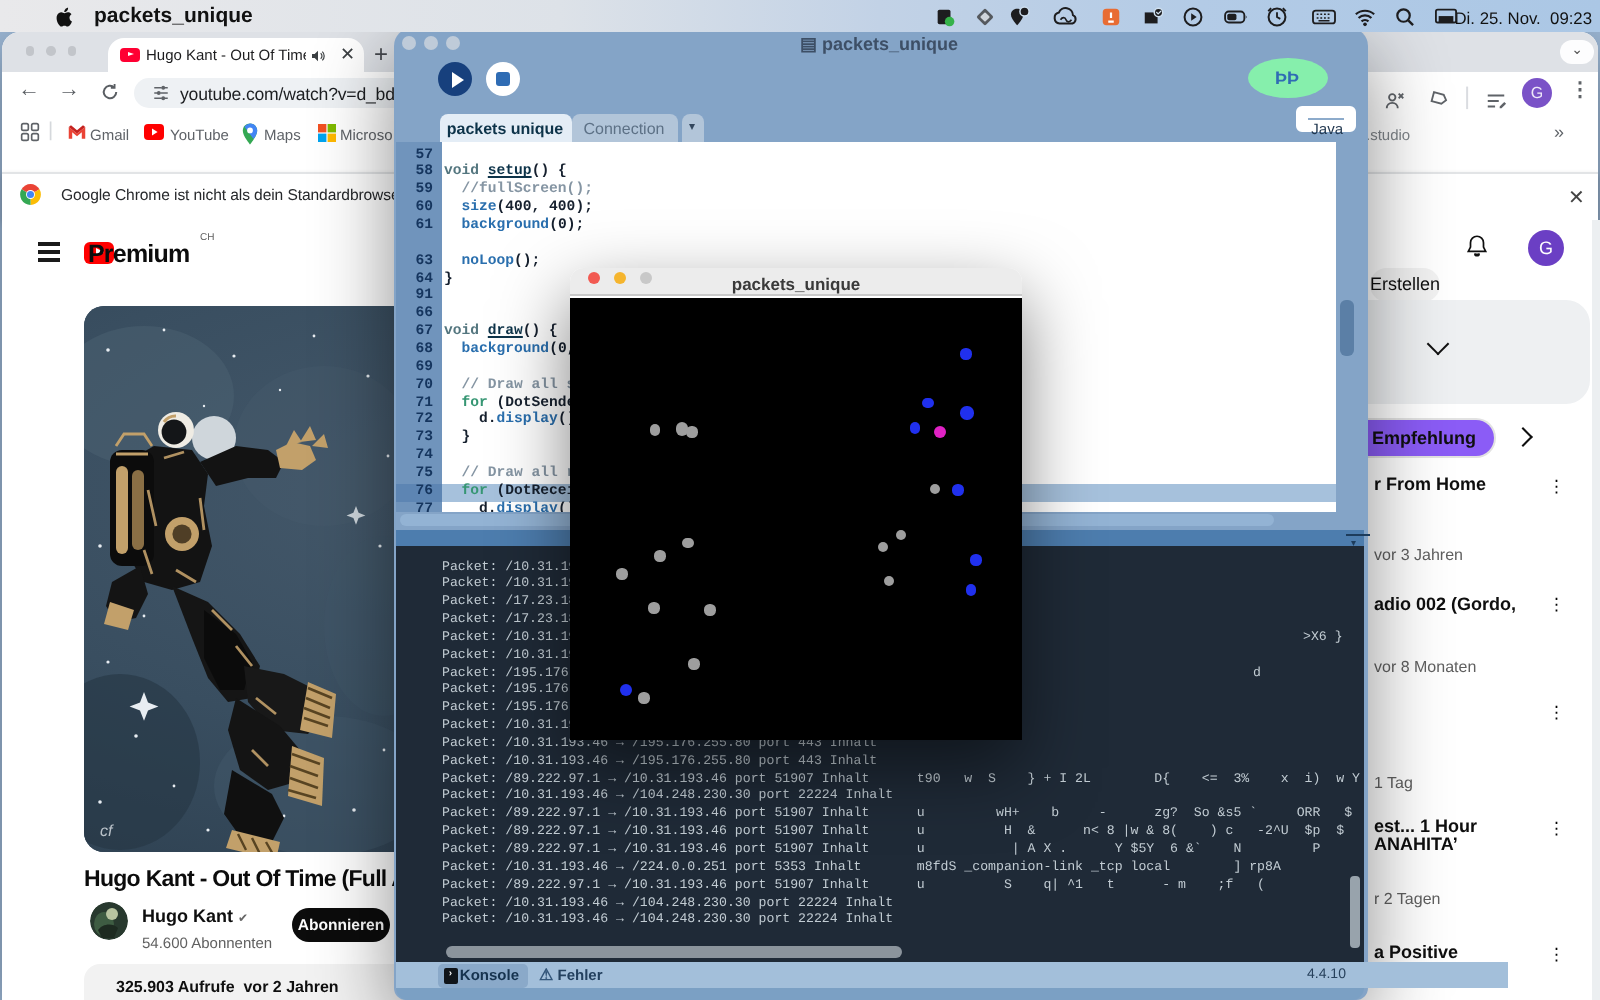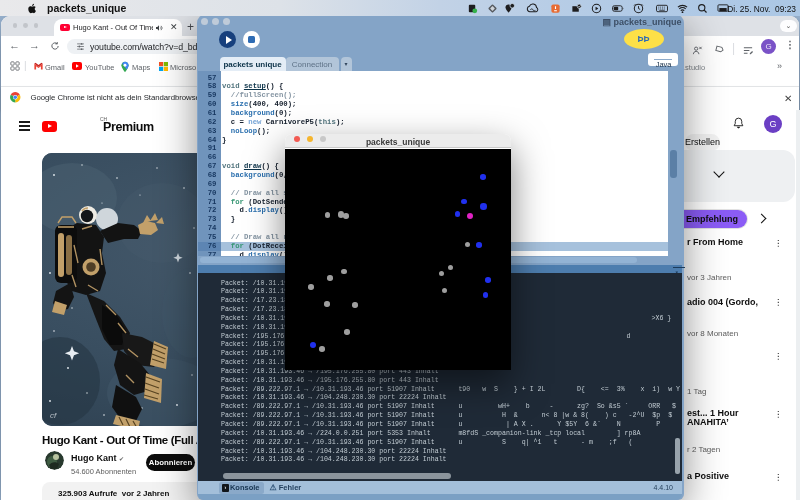--- a/index.html
+++ b/index.html
@@ -35,21 +35,21 @@
 #notif { position:absolute; left:0; top:69.5px; width:100%; height:24px; background:#fff; border-top:1px solid #e2e4e6; box-shadow:0 1.5px 3px rgba(0,0,0,.18); }
 #notif .ntext { position:absolute; left:29.5px; top:6.5px; font-size:7.8px; color:#27292c; letter-spacing:-0.05px; }
 #notif .nx { position:absolute; left:783px; top:6px; font-size:10px; color:#444; }
 
 
 #ytpage { position:absolute; left:0; top:94px; width:100%; height:390px; background:#fff; }
 .hamb { position:absolute; left:18px; top:11px; width:11px; height:2px; background:#1a1a1a; box-shadow:0 4px 0 #1a1a1a, 0 8px 0 #1a1a1a; }
 #ytlogo { position:absolute; left:41px; top:10px; }
 #ytlogo .play { position:absolute; left:0; top:1px; width:15px; height:11px; background:#f00; border-radius:3px; }
 #ytlogo .play:after { content:""; position:absolute; left:5.5px; top:2.8px; border-left:4.5px solid #fff; border-top:2.7px solid transparent; border-bottom:2.7px solid transparent; }
-#ytlogo .ptxt { position:absolute; left:15px; top:0; font-size:12.5px; font-weight:bold; color:#0c0c0c; font-stretch:condensed; letter-spacing:-0.4px;padding-left:46px;}
+#ytlogo .ptxt { position:absolute; left:2px; top:0; font-size:12.5px; font-weight:bold; color:#0c0c0c; font-stretch:condensed; letter-spacing:-0.4px;}
 #ytlogo .ch { position:absolute; left:58px; top:-4px; font-size:5px; color:#606060; }
 #erst { position:absolute; left:684px; top:5px; width:35px; height:17px; background:#f2f2f2; border-radius:9px; font-size:9px; color:#0f0f0f; text-align:center; line-height:17px;margin-top:19px; }
 
 #gav { position:absolute; left:763px; top:4.5px; width:18px; height:18px; border-radius:50%; background:#6b3fc4; color:#fff; font-size:9px; text-align:center; line-height:18px; }
 #vidthumb { position:absolute; left:41px; top:43px; width:580px; height:273px; border-radius:10px; overflow:hidden; background:#31465a; }
 #vtitle { position:absolute; left:41px; top:323.5px; font-size:11.5px; font-weight:bold; color:#0c0c0c; letter-spacing:-0.35px; white-space:nowrap; }
 #chavatar { position:absolute; left:43.5px; top:340.5px; width:19px; height:19px; border-radius:50%; overflow:hidden; }
 #chname { position:absolute; left:70px; top:343px; font-size:9px; font-weight:bold; color:#0f0f0f; }
 #chsub { position:absolute; left:70px; top:357px; font-size:7.5px; color:#606060; }
 #abbtn { position:absolute; left:145px; top:343.5px; width:49px; height:17px; background:#0c0c0c; border-radius:9px; color:#fff; font-size:7.8px; font-weight:bold; text-align:center; line-height:17px; }
@@ -62,26 +62,26 @@
 #empfarr { position:absolute; left:757px; top:105px; width:7px; height:7px; border-right:1.8px solid #0f0f0f; border-top:1.8px solid #0f0f0f; transform:rotate(45deg); }
 .sbt { position:absolute; left:686px; font-size:9px; font-weight:bold; color:#0f0f0f; line-height:9.5px; width:90px; }
 .sbd { position:absolute; left:686px; font-size:8px; color:#606060; }
 .sbm { position:absolute; left:773px; font-size:8.5px; color:#030303;}
 
 
 #pwin { position:absolute; left:197px; top:14px; width:487px; height:486px; border-radius:9px 9px 6px 6px;
   background:#84a4c7; box-shadow:0 12px 40px rgba(0,0,0,.45); }
 #ptitle { position:absolute; left:0; top:0; width:100%; height:17px; }
 .pdot { position:absolute; top:3.5px; width:7px; height:7px; border-radius:50%; background:#bfcbd9; }
-#ptname { position:absolute; left:0; top:3px; width:100%; text-align:right; font-size:9px; font-weight:bold; color:#3d4f66; }
+#ptname { position:absolute; left:0; top:3px; width:100%; text-align:center; font-size:9px; font-weight:bold; color:#3d4f66; }
 #pplay { position:absolute; left:21.5px; top:17px; width:17px; height:17px; border-radius:50%; background:#17407d; }
 #pplay:after { content:""; position:absolute; left:6.5px; top:4.5px; border-left:6px solid #fff; border-top:4px solid transparent; border-bottom:4px solid transparent; }
 #pstop { position:absolute; left:45.5px; top:17px; width:17px; height:17px; border-radius:50%; background:#fff; }
 #pstop:after { content:""; position:absolute; left:5px; top:5px; width:7px; height:7px; background:#2f6cb4; border-radius:1.5px; }
-#pdebug { position:absolute; left:426px; top:15px; width:40px; height:20px; border-radius:50%; background:#fde047; color:#2f6cb4; font-size:9px; font-weight:bold; text-align:center; line-height:20px; }
+#pdebug { position:absolute; left:426px; top:15px; width:40px; height:20px; border-radius:50%; background:#86efac; color:#2f6cb4; font-size:9px; font-weight:bold; text-align:center; line-height:20px; }
 #pjava { position:absolute; left:450px; top:19px; width:30px; height:13px; border:6px solid #ffffff; border-radius:3px; font-size:7.5px; color:#21374f; text-align:right; line-height:12px; background:rgba(255,255,255,0.08);margin-top:20px;}
 #ptabs { position:absolute; left:0; top:43px; width:100%; height:14px; }
 #ptab1 { position:absolute; left:22px; top:0; width:66px; height:14px; background:#e4edf6; border-radius:4px 4px 0 0; font-size:8px; font-weight:bold; color:#0d3349; text-align:center; line-height:15px; }
 #ptab2 { position:absolute; left:88px; top:0; width:53px; height:14px; background:#b2c5d9; border-radius:4px 4px 0 0; font-size:8px; color:#5d7186; text-align:center; line-height:15px; }
 #ptab3 { position:absolute; left:143px; top:0; width:11px; height:14px; background:#b2c5d9; border-radius:4px 4px 0 0; font-size:6px; color:#33475e; text-align:center; line-height:15px; }
 #pedit { position:absolute; left:0; top:57px; width:484px; height:184.5px; background:#fff; overflow:hidden; }
 #gutter { position:absolute; left:0; top:0; width:23px; height:100%; background:#7094bc; }
 #escroll { position:absolute; left:470px; top:57px; width:14px; height:184.5px; background:#84a4c7; }
 #escroll .th { position:absolute; left:2px; top:79px; width:7px; height:28px; background:#5b7fa6; border-radius:3px; }
 .cl { position:absolute; left:0; width:100%; height:8.85px; font-family:"Liberation Mono", monospace; font-size:7.3px; font-weight:bold; line-height:8.85px; white-space:pre; }
@@ -99,21 +99,21 @@
 #hscroll .th { position:absolute; left:2px; top:1.5px; width:437px; height:6px; background:#93b3d4; border-radius:3px; }
 #divider { position:absolute; left:0; top:250.5px; width:484px; height:8px; background:#4d7dae; }
 #divider .h1 { position:absolute; left:475px; top:2px; width:12px; height:1.5px; background:#1d3c5c; }
 #divider .h2 { position:absolute; left:478px; top:5px; font-size:5px; color:#1d3c5c; line-height:4px;}
 #pconsole { position:absolute; left:0; top:258.5px; width:484px; height:208px; background:#1f2a37; overflow:hidden; }
 #pconsole pre { position:absolute; left:23.5px; top:7px; font-family:"Liberation Mono", monospace; font-size:6.6px; line-height:8.85px; color:#c2ccd3; }
 #cfrag1 { position:absolute; left:454px; top:42.5px; font-family:"Liberation Mono",monospace; font-size:6.6px; color:#c2ccd3;}
 #cfrag2 { position:absolute; left:429px; top:60.2px; font-family:"Liberation Mono",monospace; font-size:6.6px; color:#c2ccd3;}
 #chscroll { position:absolute; left:25px; top:200.5px; width:228px; height:5.5px; background:#8b949c; border-radius:3px; }
 #cvscroll { position:absolute; left:477px; top:165px; width:5px; height:36px; background:#98a3ac; border-radius:2px; }
-#pstatus { position:absolute; left:0; top:466.5px; width:484px; height:13px; background:#a3bfda; }
+#pstatus { position:absolute; left:0; top:466.5px; width:556px; height:13px; background:#a3bfda; }
 #kons { position:absolute; left:21px; top:1px; width:45px; height:12px; background:#8aa9c9; color:#16334f; font-size:7.5px; font-weight:bold; line-height:12px; text-align:right; padding-right:4px; border-radius:2.5px;}
 #kons .ki { position:absolute; left:3px; top:2.5px; width:7.5px; height:7.5px; background:#10151a; border-radius:1px; color:#fff; font-size:5px; line-height:7px; text-align:center; font-weight:bold;}
 #fehl { position:absolute; left:72px; top:2px; font-size:7.5px; color:#24415f; font-weight:bold; }
 #fehl .fi { color:#33567a; font-size:8px; }
 #pver { position:absolute; left:456px; top:3px; font-size:7px; color:#27415c; }
 #pbottom { position:absolute; left:0; top:479.5px; width:484px; height:6.5px; background:#7ba0c4; border-radius:0 0 6px 6px; }
 #pwin .inner { position:absolute; left:0.5px; top:0; width:484px; height:100%; }
 
 
 #sketch { position:absolute; left:285px; top:134px; width:226px; height:236px; border-radius:7px 7px 2px 2px; box-shadow:0 14px 36px rgba(0,0,0,.5); }
@@ -390,21 +390,21 @@
         <div class="gt">325.903 Aufrufe&nbsp; vor 2 Jahren</div>
       </div>
     <div id="descbox">
         <div class="chev"></div>
       </div>
     <div id="empf">Empfehlung</div>
     <div id="empfarr"></div>
     <div class="sbt" style="top:128px;">r From Home</div>
     <div class="sbm" style="top:128px;">⋮</div>
     <div class="sbd" style="top:162.5px;">vor 3 Jahren</div>
-    <div class="sbt" style="top:187.5px;">adio 004 (Gordo,</div>
+    <div class="sbt" style="top:187.5px;">adio 002 (Gordo,</div>
     <div class="sbm" style="top:187px;">⋮</div>
     <div class="sbd" style="top:219px;">vor 8 Monaten</div>
     <div class="sbm" style="top:241px;">⋮</div>
     <div class="sbd" style="top:276.5px;">1 Tag</div>
     <div class="sbt" style="top:298.5px;">est... 1 Hour<br>ANAHITA’</div>
     <div class="sbm" style="top:299px;">⋮</div>
     <div class="sbd" style="top:335px;">r 2 Tagen</div>
     <div class="sbt" style="top:362px;">a Positive</div>
     <div class="sbm" style="top:362px;">⋮</div>
   </div>
@@ -429,21 +429,20 @@
   </div>
   <div id="pedit">
     <div id="gutter"></div>
     <div id="selline" style="top:170.75px;"></div>
     <div id="selgut" style="top:170.75px;"></div>
     <div class="cl" style="top:2.6px;"><span class="num">57</span></div>
     <div class="cl" style="top:11.45px;"><span class="num">58</span><span class="code"><span class="k1">void</span> <span class="fn">setup</span>() {</span></div>
     <div class="cl" style="top:20.3px;"><span class="num">59</span><span class="code">  <span class="cm">//fullScreen();</span></span></div>
     <div class="cl" style="top:29.15px;"><span class="num">60</span><span class="code">  <span class="bl">size</span>(400, 400);</span></div>
     <div class="cl" style="top:38px;"><span class="num">61</span><span class="code">  <span class="bl">background</span>(0);</span></div>
-    <div class="cl" style="top:46.85px;"><span class="num">62</span><span class="code">  c = <span class="nw">new</span> CarnivoreP5(<span class="k1">this</span>);</span></div>
     <div class="cl" style="top:55.7px;"><span class="num">63</span><span class="code">  <span class="bl">noLoop</span>();</span></div>
     <div class="cl" style="top:64.55px;"><span class="num">64</span><span class="code">}</span></div>
     <div class="cl" style="top:73.4px;"><span class="num">91</span></div>
     <div class="cl" style="top:82.25px;"><span class="num">66</span></div>
     <div class="cl" style="top:91.1px;"><span class="num">67</span><span class="code"><span class="k1">void</span> <span class="fn">draw</span>() {</span></div>
     <div class="cl" style="top:99.95px;"><span class="num">68</span><span class="code">  <span class="bl">background</span>(0, 4</span></div>
     <div class="cl" style="top:108.8px;"><span class="num">69</span></div>
     <div class="cl" style="top:117.65px;"><span class="num">70</span><span class="code">  <span class="cm">// Draw all sen</span></span></div>
     <div class="cl" style="top:126.5px;"><span class="num">71</span><span class="code">  <span class="fr">for</span> (DotSender</span></div>
     <div class="cl" style="top:135.35px;"><span class="num">72</span><span class="code">    d.<span class="bl">display</span>();</span></div>

